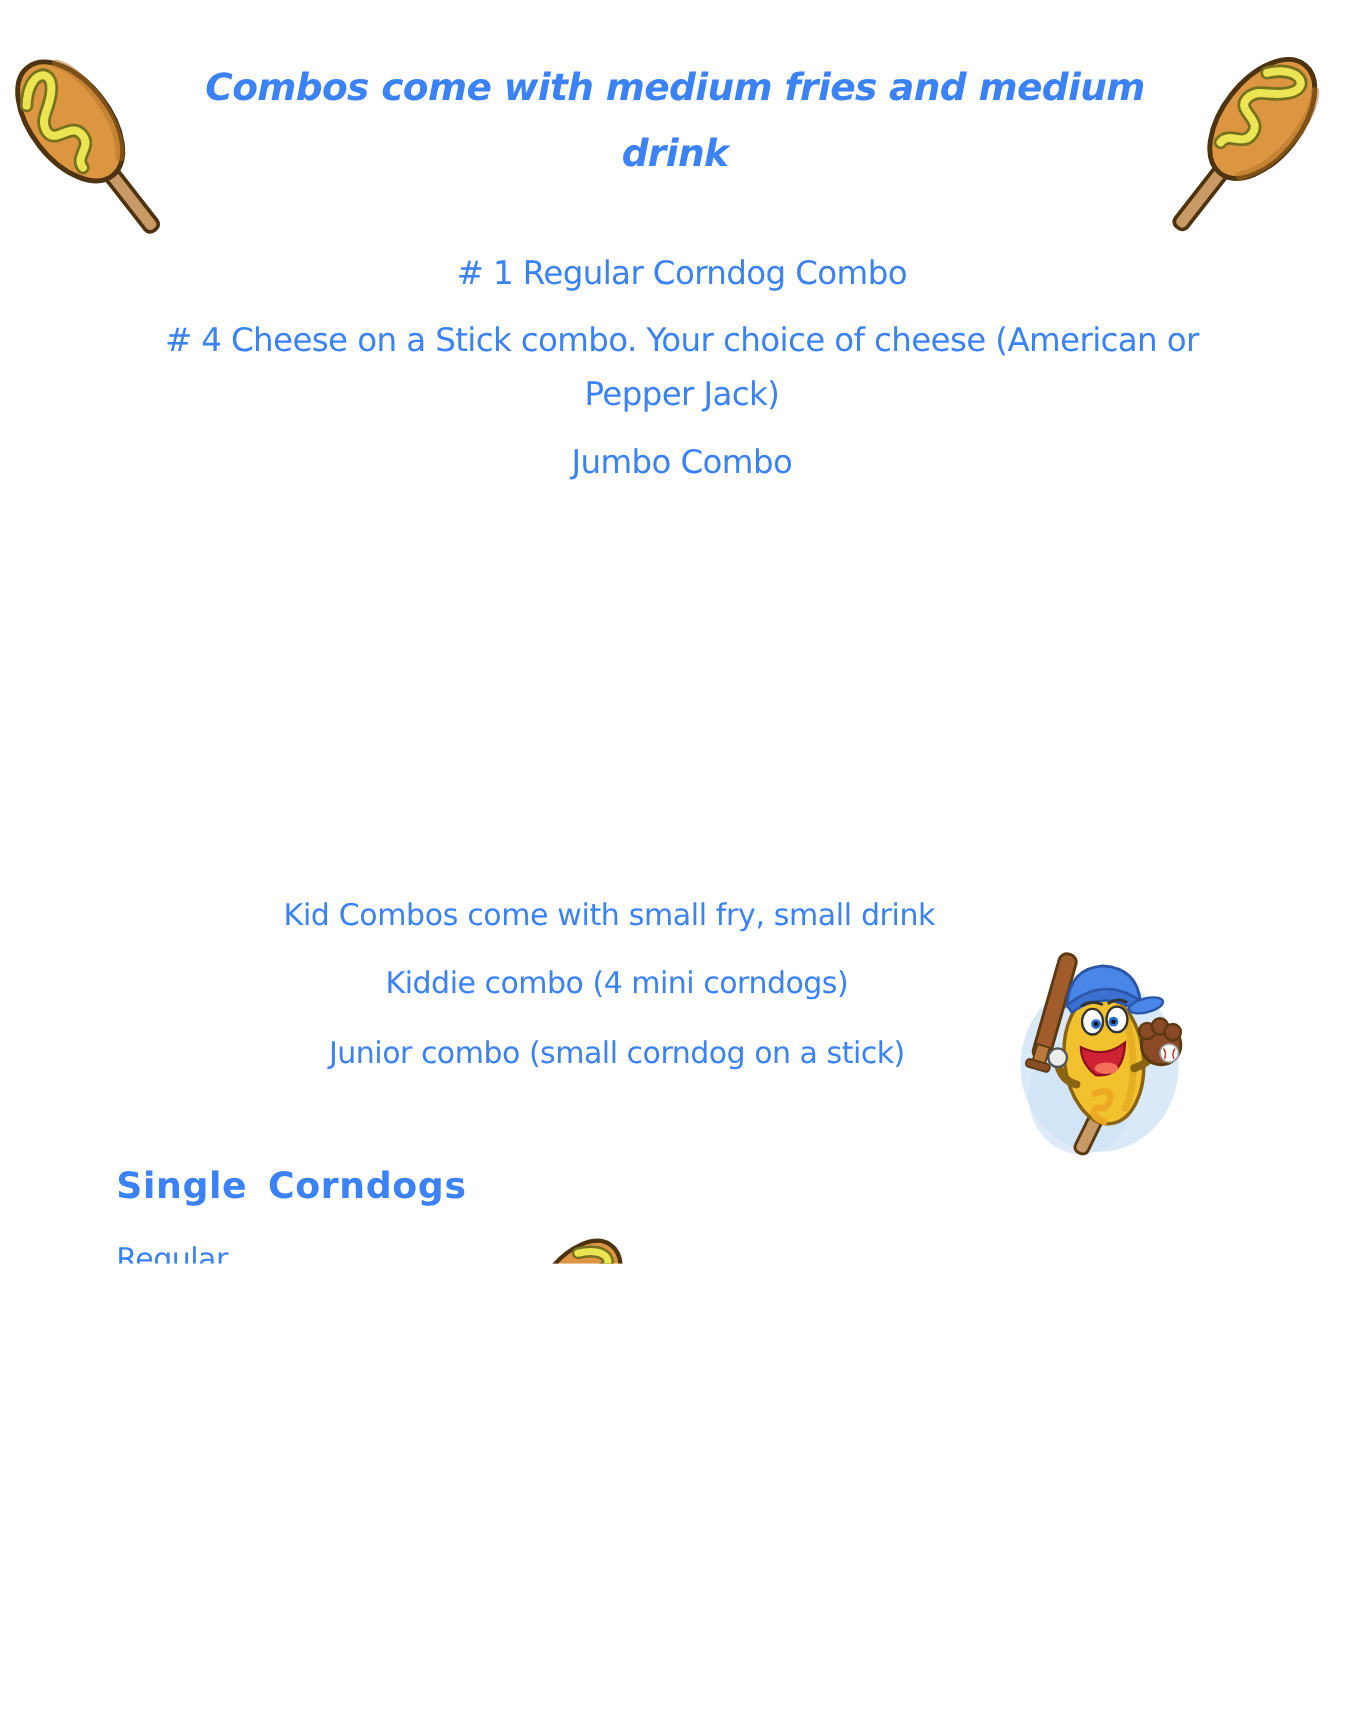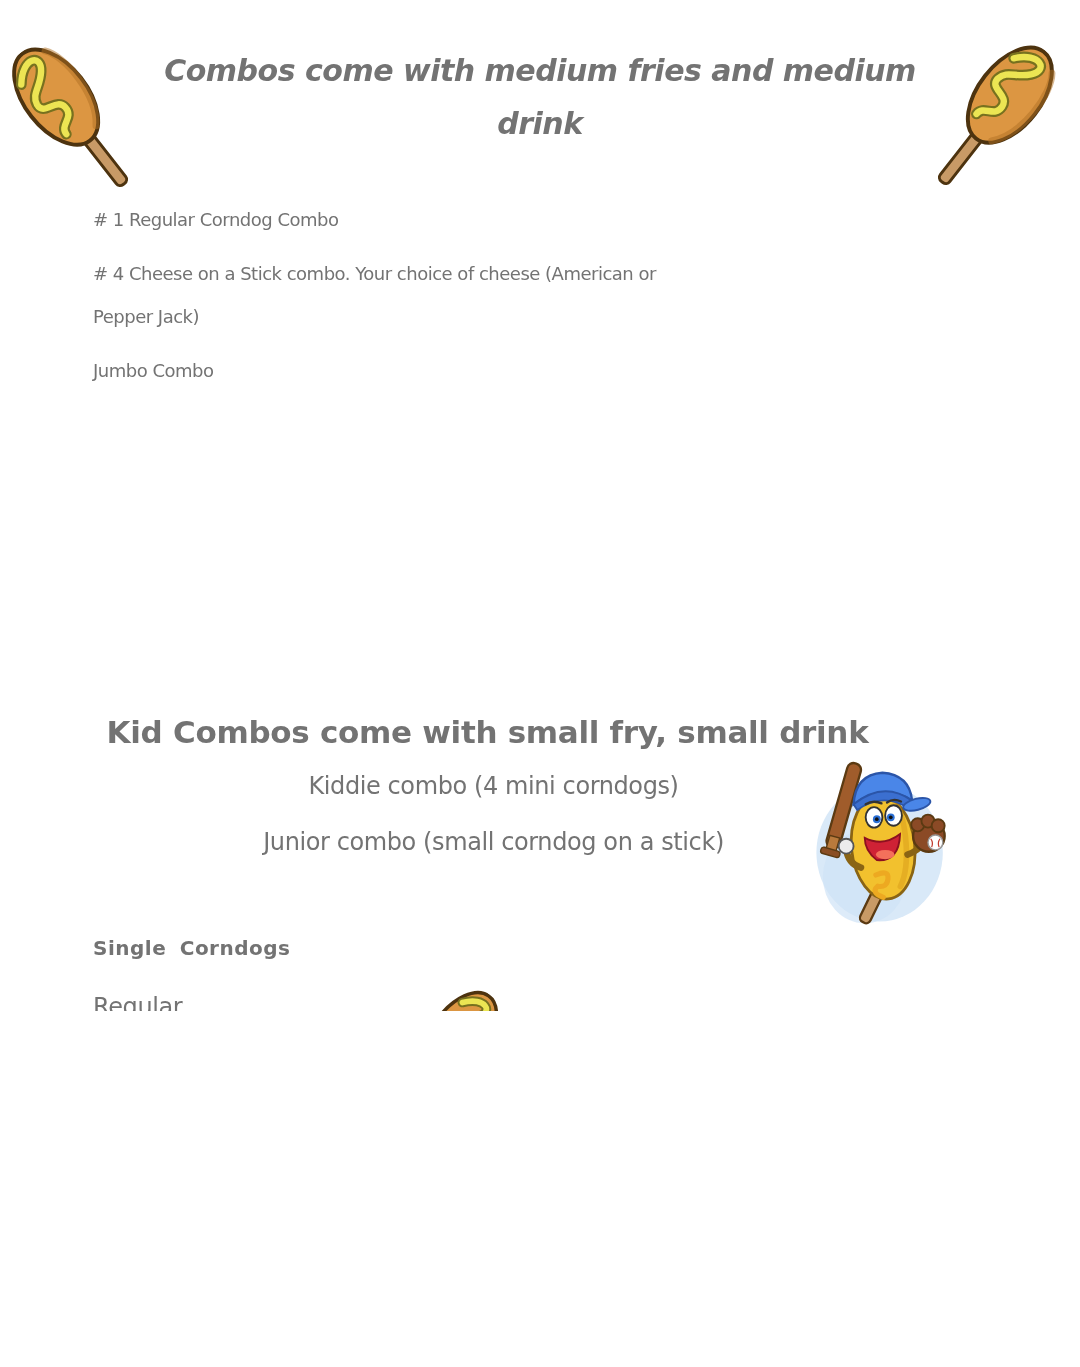--- a/index.html
+++ b/index.html
@@ -4,21 +4,21 @@
 <style>
   * { margin: 0; padding: 0; box-sizing: border-box; }
   html, body { background: #ffffff; }
   .page {
     position: relative;
     width: 1080px;
     height: 1011px;
     background: #ffffff;
     overflow: hidden;
     font-family: "DejaVu Sans", sans-serif;
-    color: #737373;
+    color: #3b82f6;
   }
 
   
   .title {
     position: absolute;
     top: 44px;
     left: 50%;
     transform: translateX(-50%);
     width: 800px;
     text-align: center;
@@ -30,59 +30,60 @@
   }
 
   
   .combo-list {
     position: absolute;
     top: 198px;
     left: 93px;
     width: 905px;
   }
   .combo-list p {
-    font-size: 18px;
+    font-size: 26px;
     letter-spacing: -0.5px;
     line-height: 43px;
     margin: 0 0 11px 0;
     white-space: pre-line;
+    text-align: center;
   }
 
   
   .kid-section {
     position: absolute;
     top: 712px;
     left: 0;
     width: 975px;
     text-align: center;
   }
   .kid-section h2 {
-    font-size: 31px;
-    font-weight: bold;
+    font-size: 24px;
+    font-weight: normal;
     letter-spacing: -0.3px;
     line-height: 40px;
     margin: 0 0 18px 0;
   }
   .kid-section p {
     font-size: 24px;
     letter-spacing: -0.4px;
     line-height: 32px;
     margin: 0 0 24px 0;
     padding-left: 12px;
   }
 
   
   .single-section {
     position: absolute;
     top: 930px;
     left: 93px;
     width: 520px;
   }
   .single-section h3 {
-    font-size: 20px;
+    font-size: 29px;
     font-weight: bold;
     letter-spacing: 0.5px;
     word-spacing: 6px;
     line-height: 36px;
     margin: 0 0 26px 0;
   }
   .single-section p {
     font-size: 24px;
     letter-spacing: -0.4px;
     line-height: 30px;

